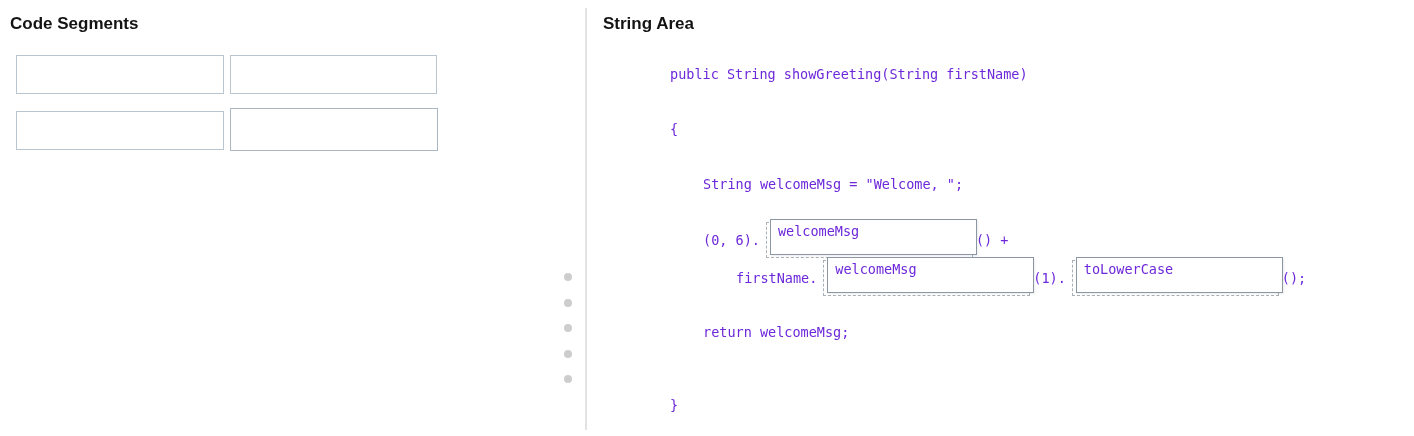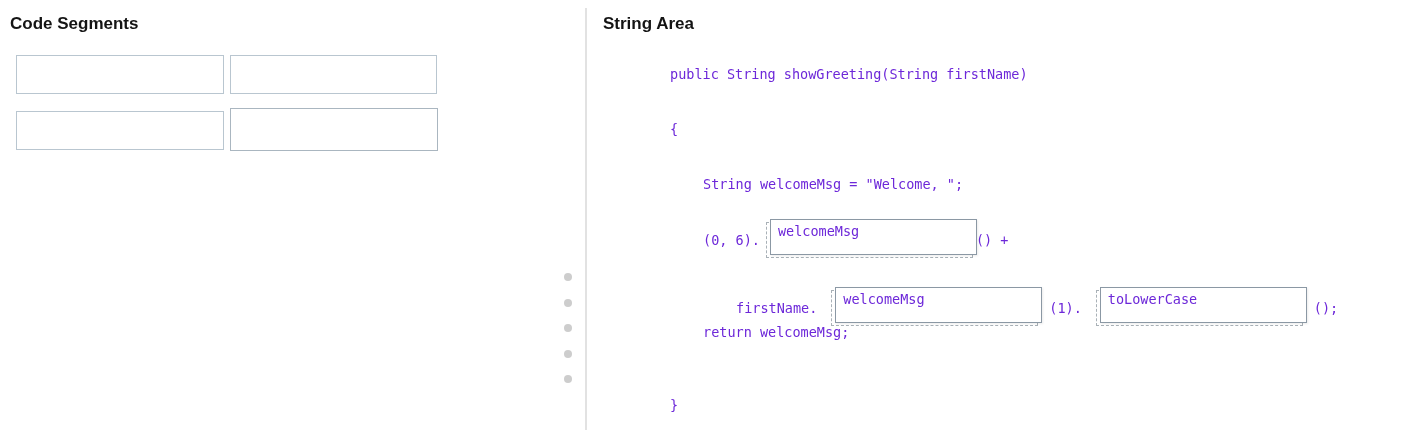--- a/index.html
+++ b/index.html
@@ -59,21 +59,21 @@
     font-family: "DejaVu Sans Mono", "Liberation Mono", monospace;
     font-size: 13.5px;
     color: #6d28d9;
     white-space: pre;
   }
   .code-line { position: absolute; }
   #line-signature   { left: 670px; top: 66px; }
   #line-open-brace  { left: 670px; top: 121px; }
   #line-declare     { left: 703px; top: 176px; }
   #line-concat-1    { left: 703px; top: 220px; }
-  #line-concat-2    { left: 736px; top: 288px; gap: 8px; }
+  #line-concat-2    { left: 736px; top: 258px; }
   #line-return      { left: 703px; top: 324px; }
   #line-close-brace { left: 670px; top: 397px; }
 
   .flex-line { display: flex; align-items: center; height: 40px; }
 
   
   .drop-slot {
     position: relative;
     display: inline-block;
     width: 207px; height: 36px;

